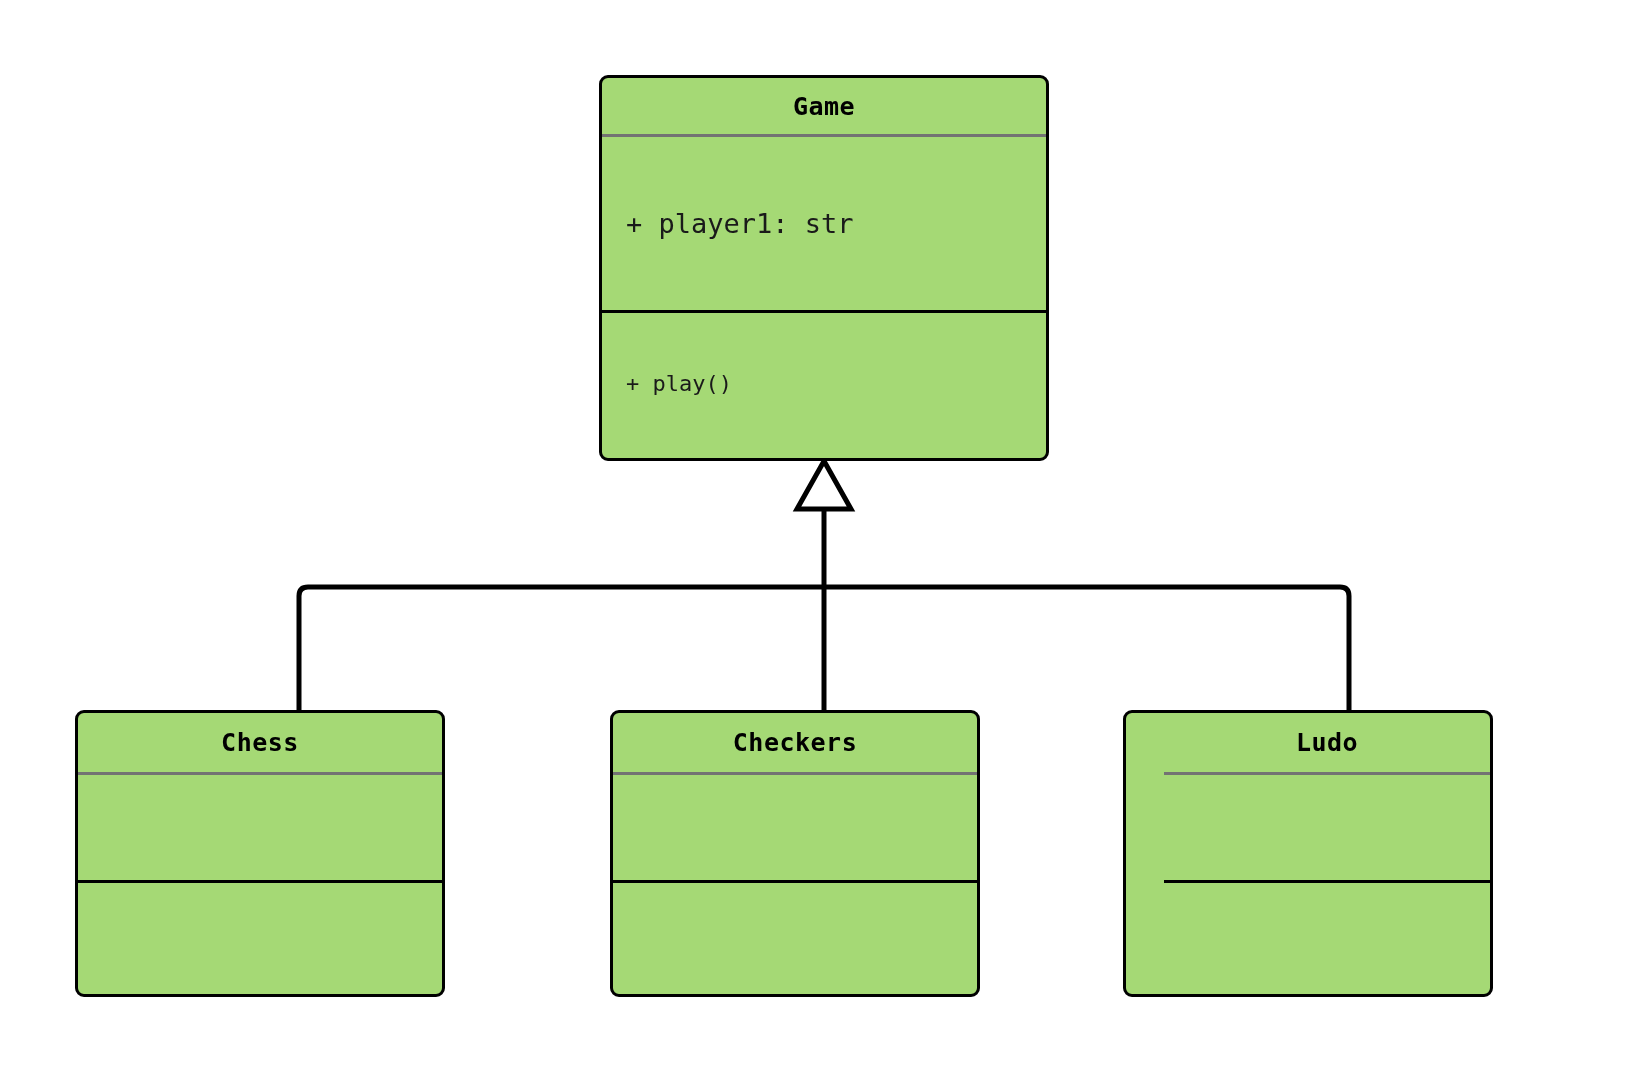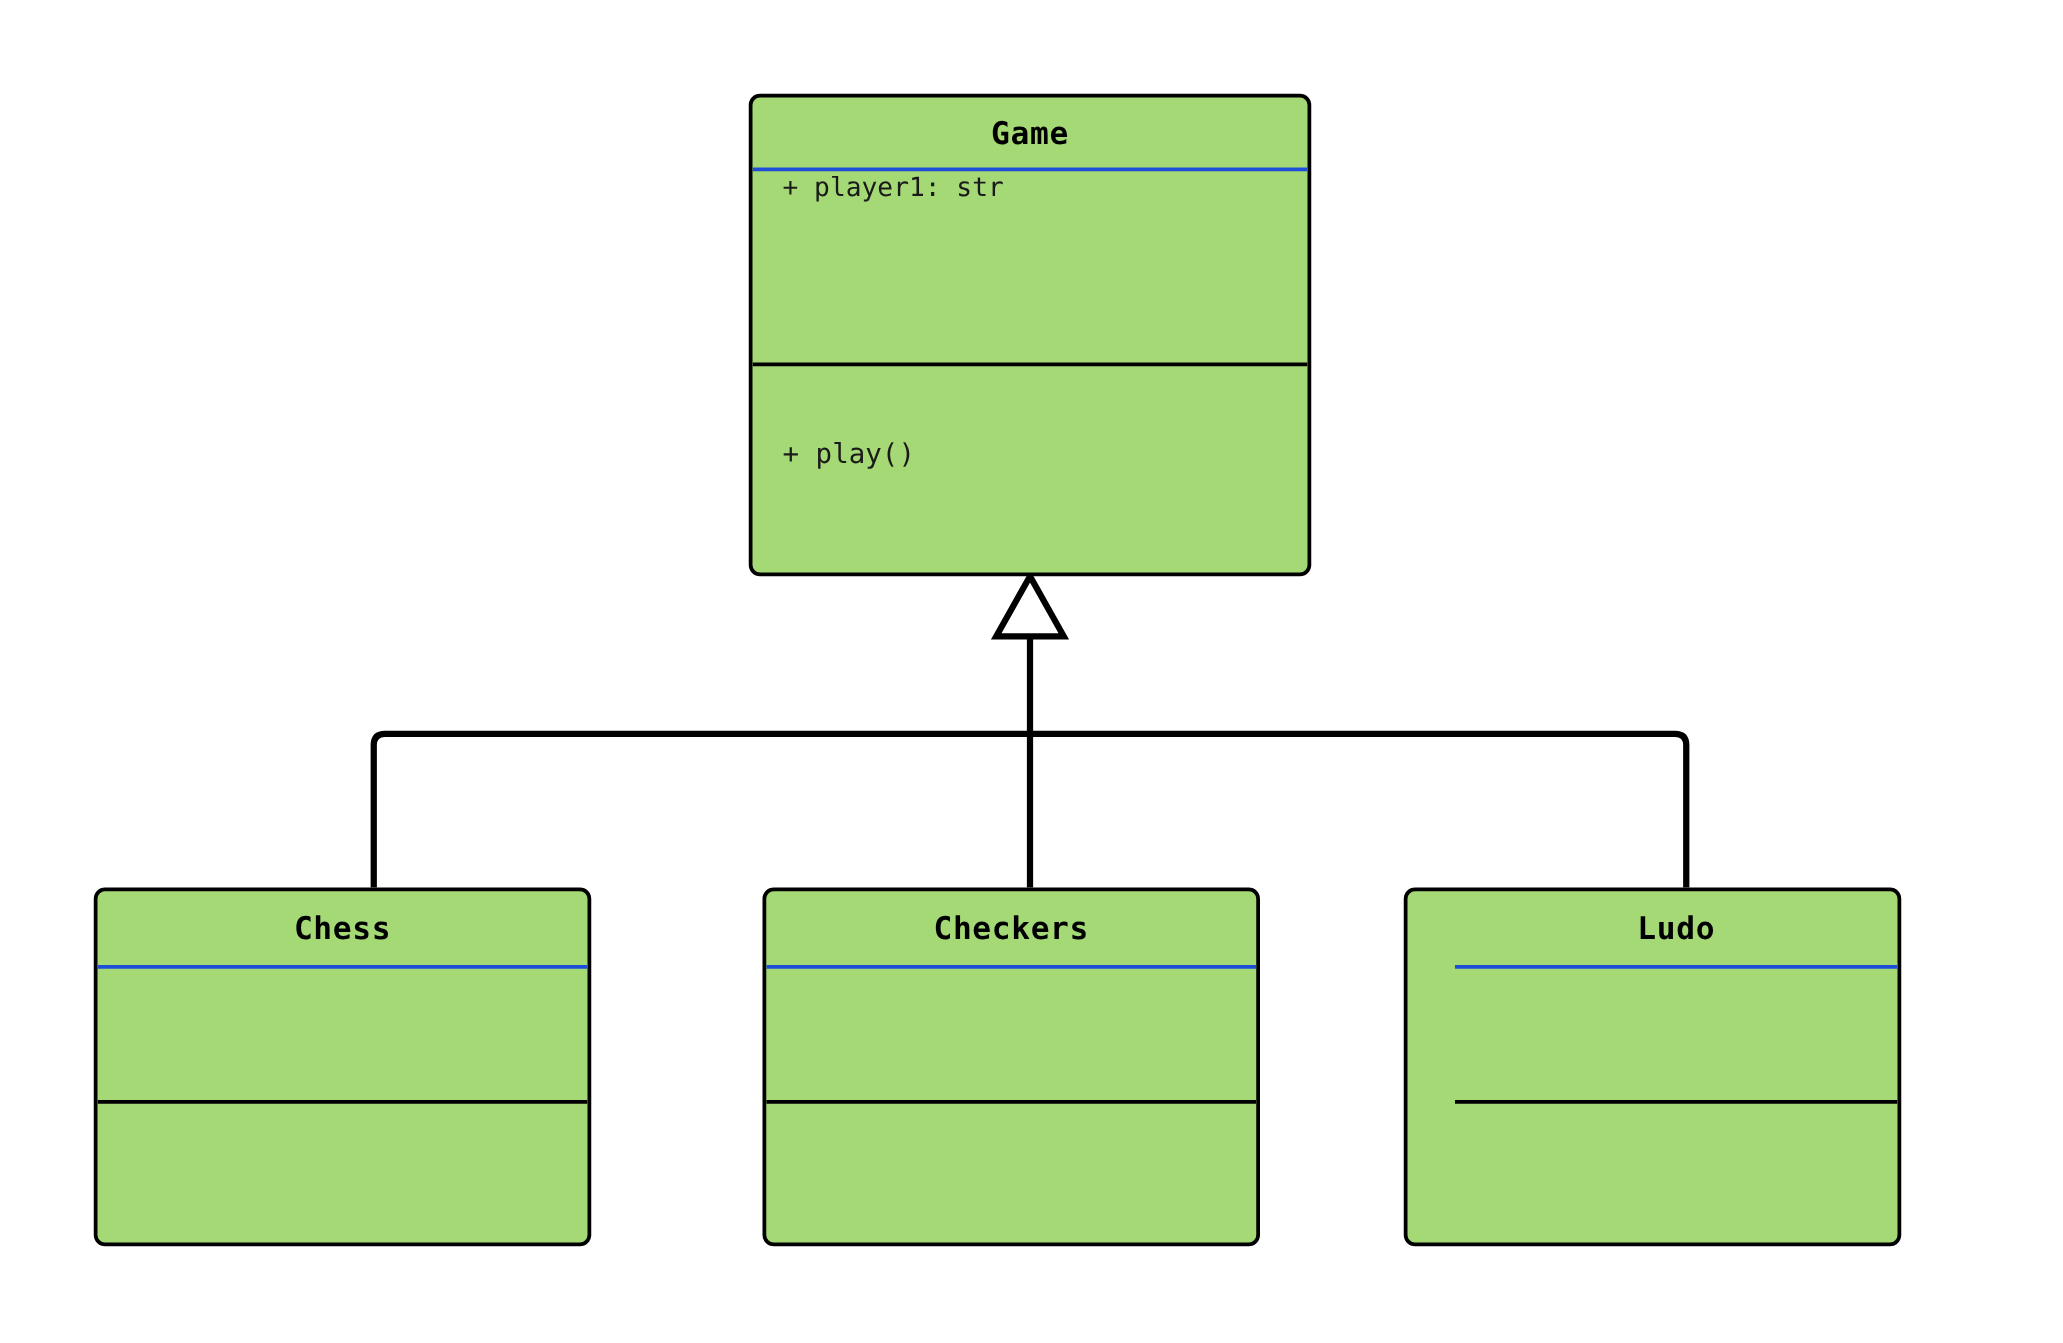--- a/index.html
+++ b/index.html
@@ -39,21 +39,21 @@
   .class-title {
     box-sizing: border-box;
     width: 100%;
     text-align: center;
     font-family: "DejaVu Sans Mono", monospace;
     font-weight: bold;
     color: #000000;
     display: flex;
     align-items: center;
     justify-content: center;
-    border-bottom: 3px solid #1d4ed8;
+    border-bottom: 3px solid #737373;
     letter-spacing: 0.5px;
   }
   .class-compartment {
     box-sizing: border-box;
     width: 100%;
     font-family: "DejaVu Sans Mono", monospace;
     color: #1a1a1a;
     padding: 0 24px;
     display: flex;
     flex-direction: column;
@@ -72,33 +72,32 @@
     left: 599px;
     top: 75px;
     width: 450px;
     height: 386px;
   }
   #class-game .class-title {
     height: 59px;
     font-size: 25px;
   }
   #class-game .attributes {
-    height: 156px;
-    font-size: 21px;
-    justify-content: space-between;
+    height: 176px;
+    font-size: 27px;
   }
   #class-game .methods {
     height: 142px;
     font-size: 22px;
   }
 
   
   .leaf-class {
     top: 710px;
-    width: 398px;
+    width: 370px;
     height: 287px;
   }
   .leaf-class .class-title {
     height: 62px;
     font-size: 25px;
   }
   .leaf-class .attributes {
     height: 108px;
   }
   .leaf-class .methods {

